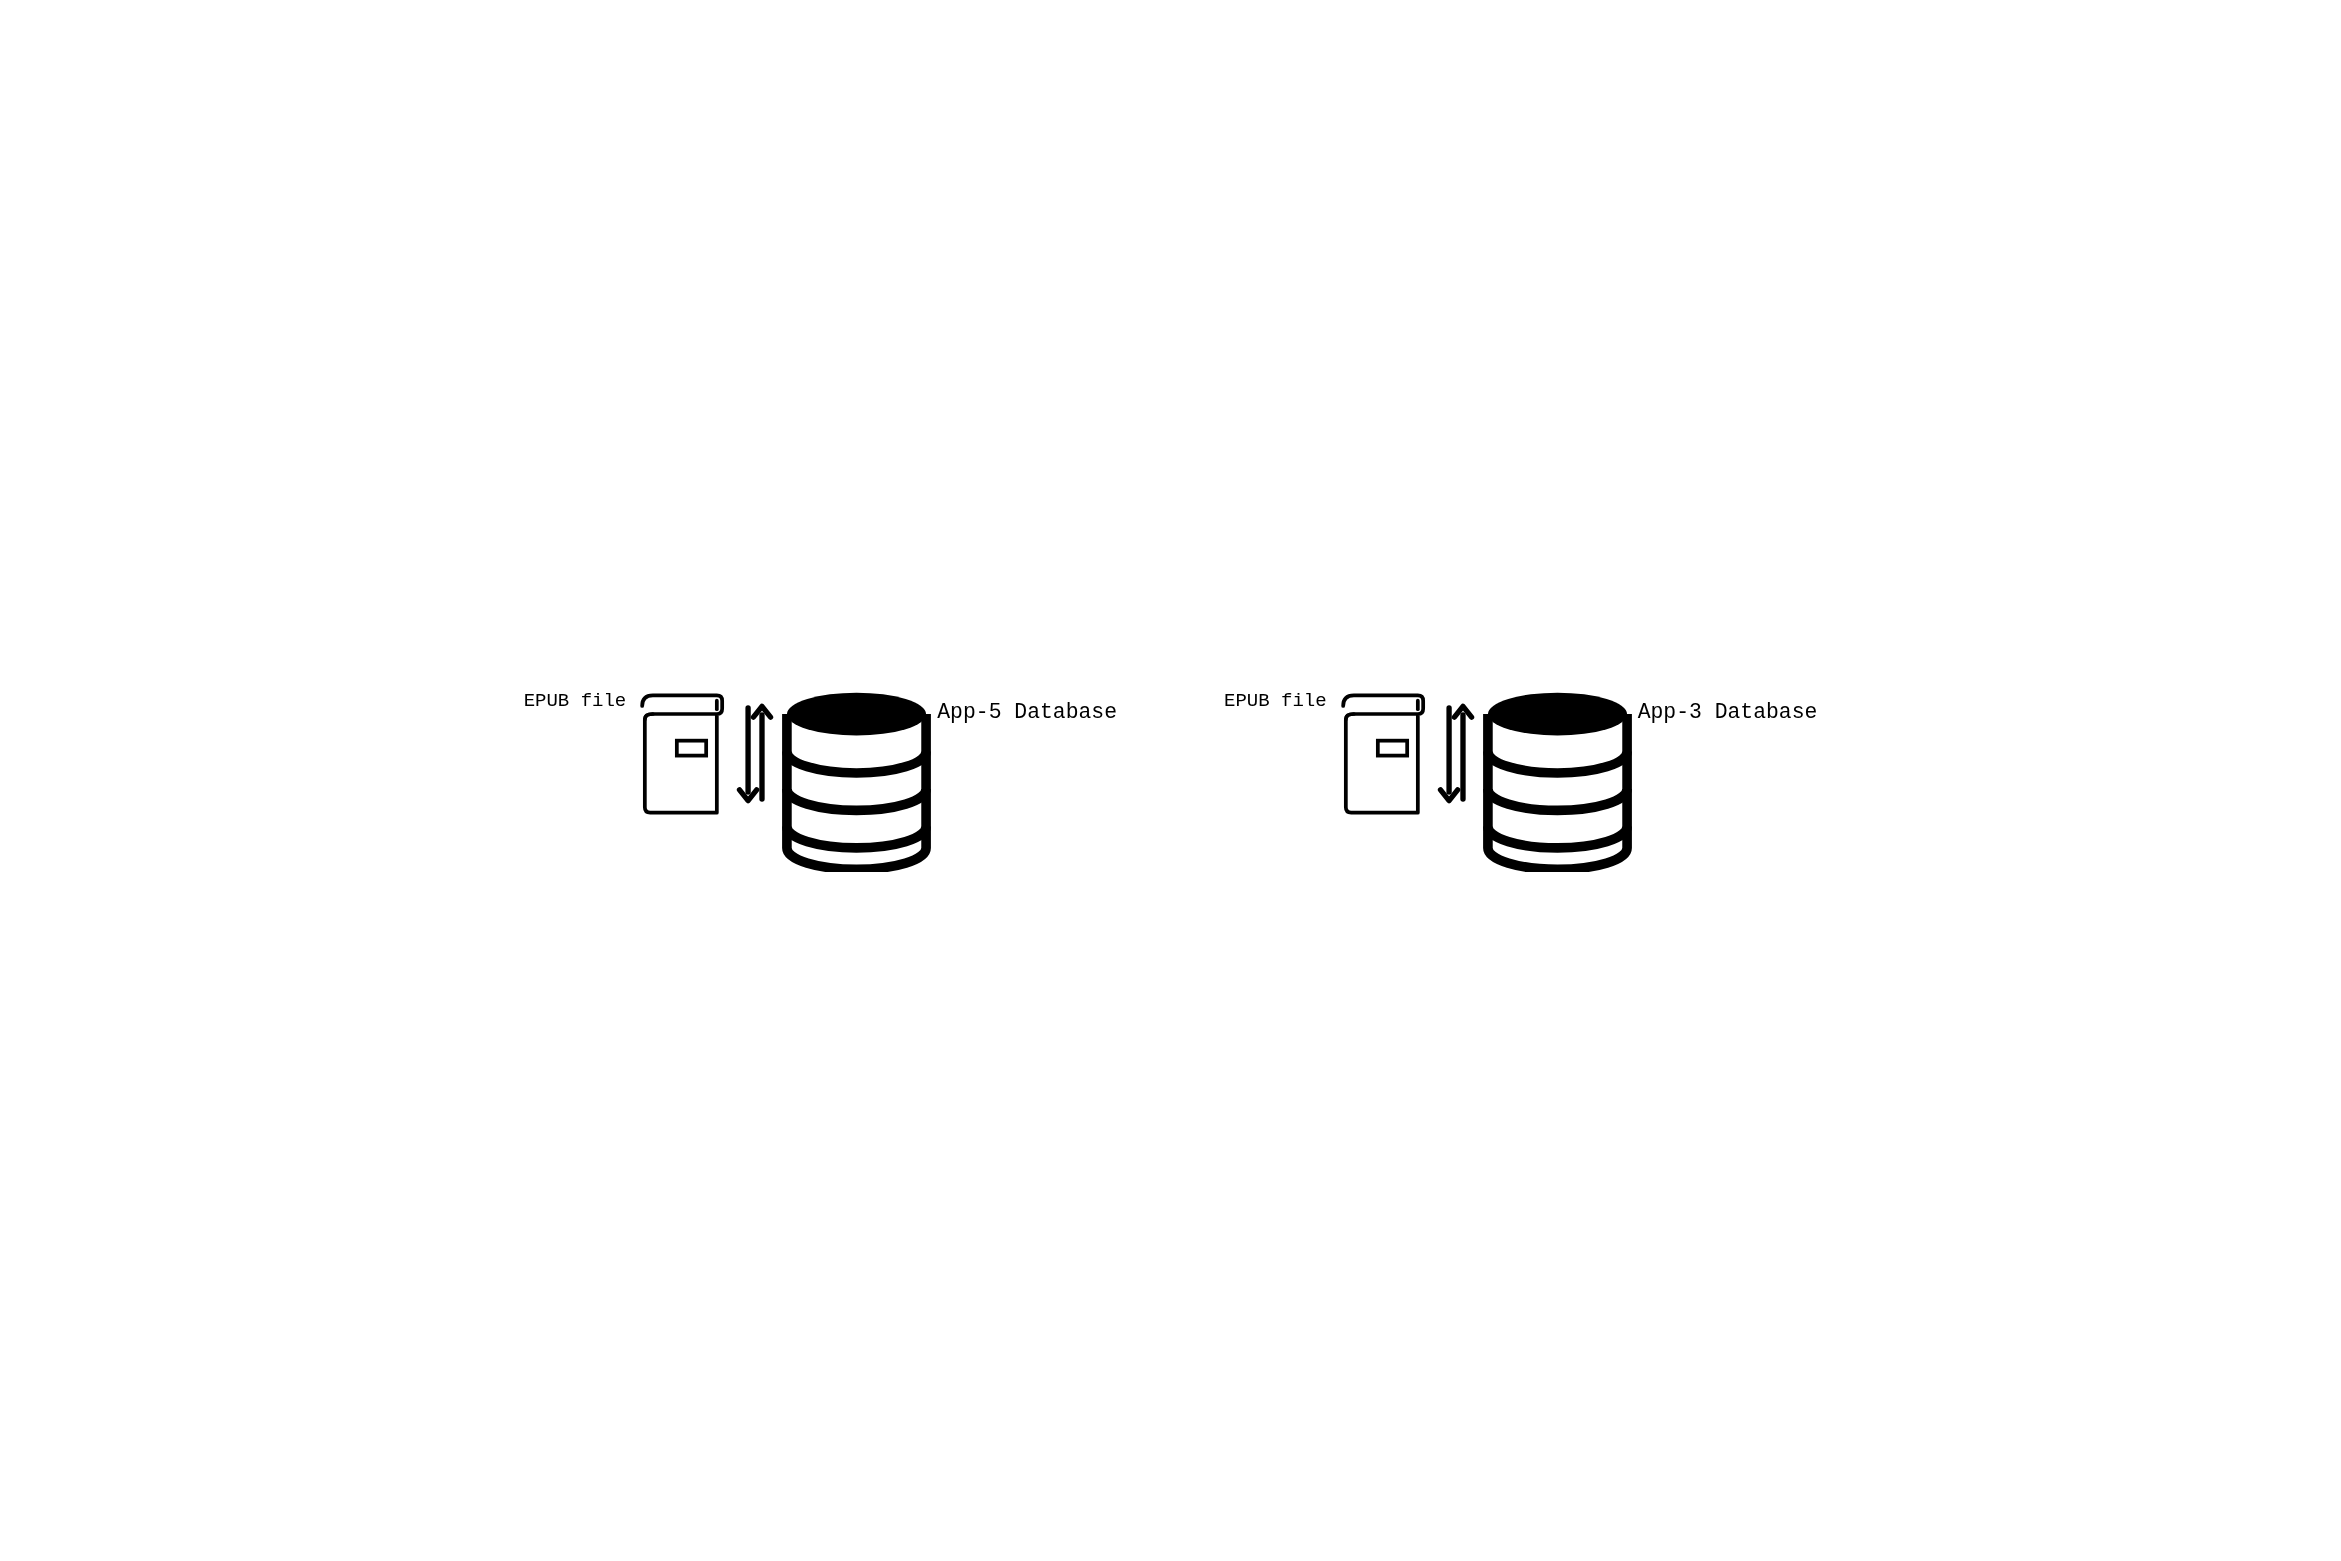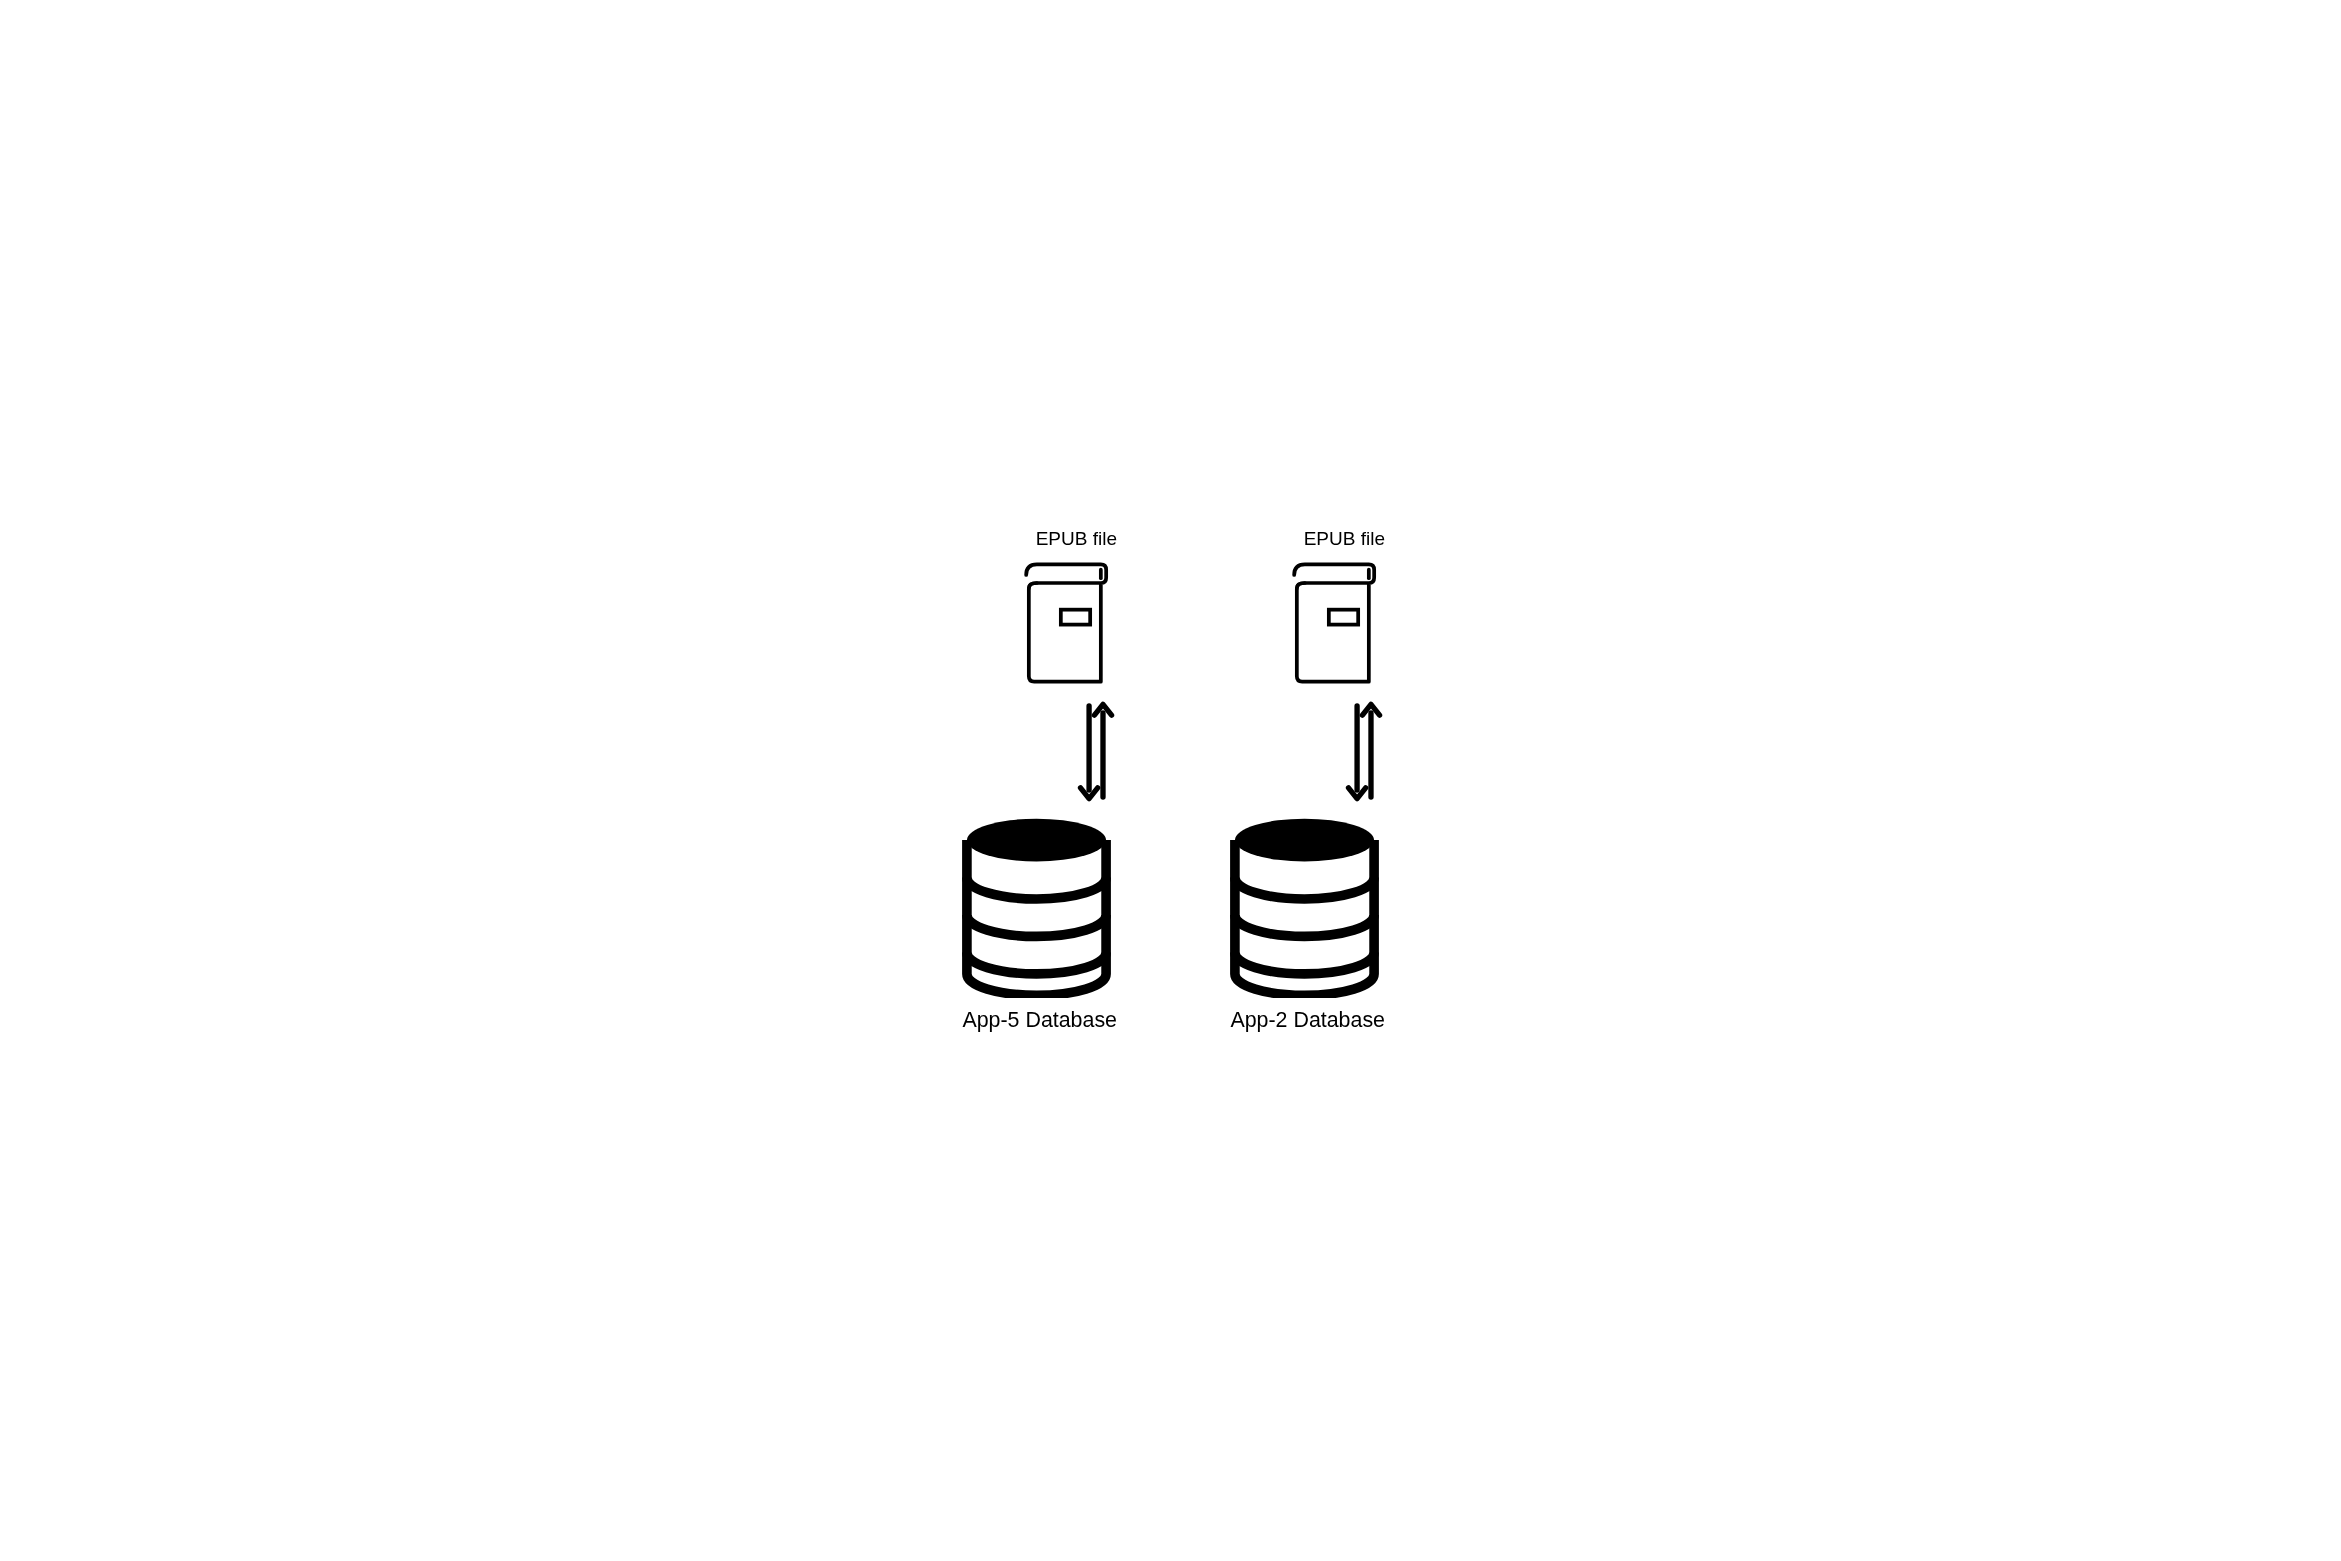--- a/index.html
+++ b/index.html
@@ -12,22 +12,22 @@
       align-items: center;
       font-family: -apple-system, "Segoe UI", "Helvetica Neue", Arial, sans-serif;
     }
     .diagram {
       display: flex;
       gap: 107px;
       padding: 32px;
     }
     .column {
       display: flex;
-      flex-direction: column;
-      align-items: flex-end;
+      align-items: flex-start;
+      font-family: Liberation Mono, monospace;
     }
     .top-label {
       font-size: 19px;
       font-weight: 400;
       color: #000;
       margin-bottom: 9.6px;
     }
     .book-icon {
       width: 107px;
       height: 128px;
@@ -101,17 +101,17 @@
     </svg>
 
     <svg class="db-icon" viewBox="0 0 300 340">
       <ellipse cx="150" cy="45" rx="130" ry="40" fill="#000"></ellipse>
       <path d="M 20 45 L 20 295 A 130 40 0 0 0 280 295 L 280 45" fill="none" stroke="#000" stroke-width="18"></path>
       <path d="M 20 115 A 130 40 0 0 0 280 115" fill="none" stroke="#000" stroke-width="18"></path>
       <path d="M 20 185 A 130 40 0 0 0 280 185" fill="none" stroke="#000" stroke-width="18"></path>
       <path d="M 20 255 A 130 40 0 0 0 280 255" fill="none" stroke="#000" stroke-width="18"></path>
     </svg>
 
-    <div class="bottom-label">App-2 Database</div>
+    <div class="bottom-label">App-3 Database</div>
   </div>
 
 </div>
 
 
 </body></html>

